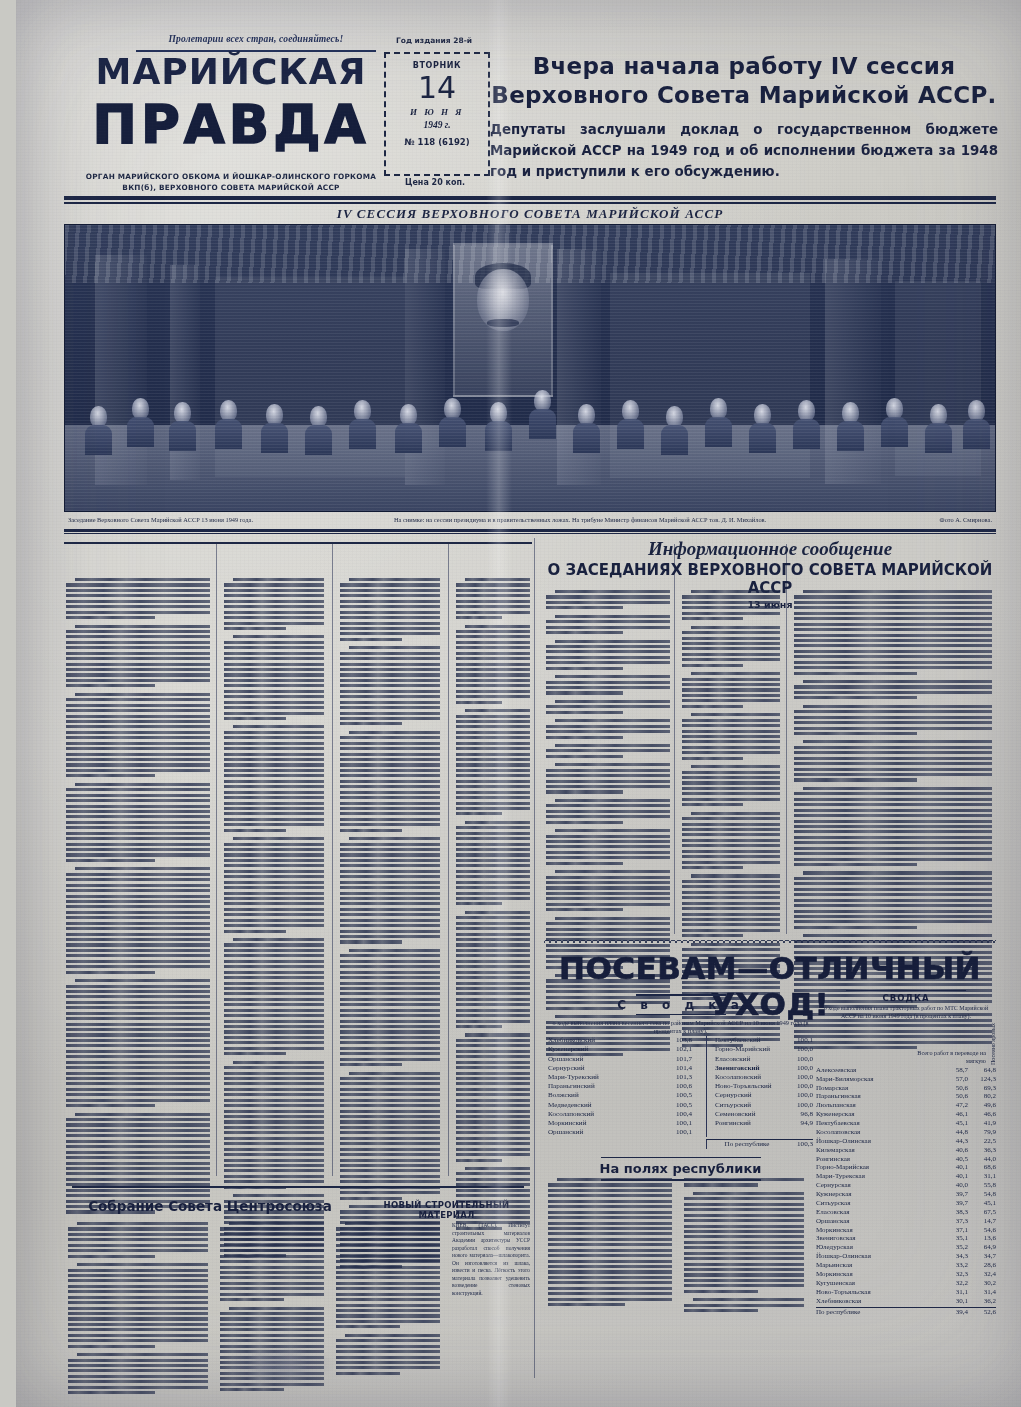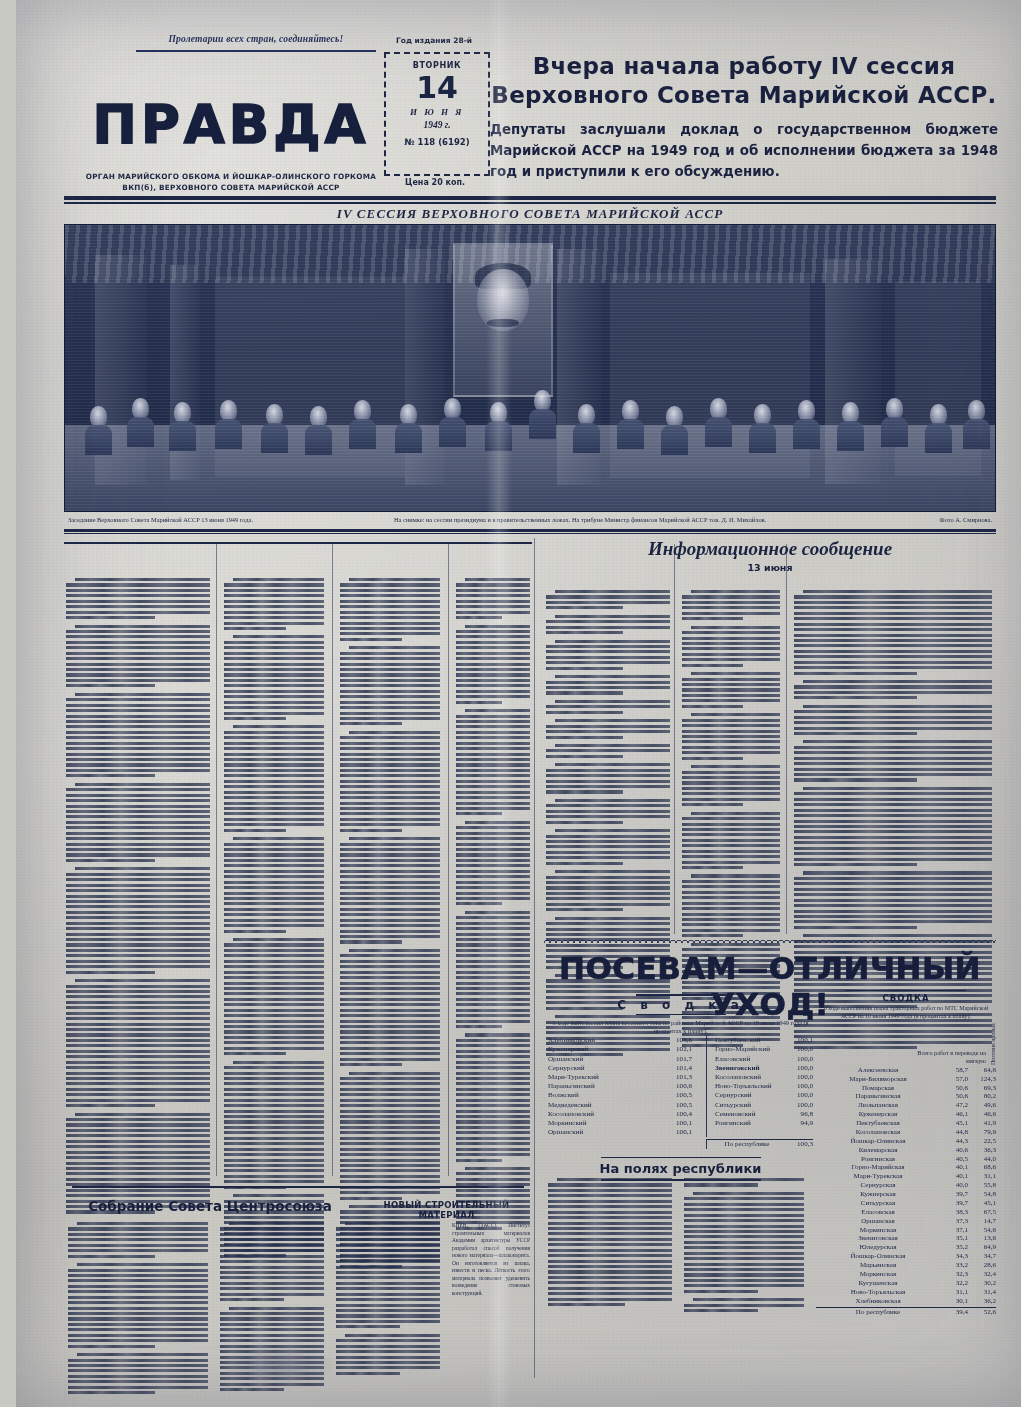--- a/index.html
+++ b/index.html
@@ -60,21 +60,21 @@
   #year-line{
     left:358px;top:36px;width:120px;text-align:center;
     font-family:"DejaVu Sans", sans-serif;font-weight:bold;font-size:7.5px;color:#1d2744;
   }
   #datebox{
     left:368px;top:52px;width:102px;height:120px;
     border:2px dashed #1d2744;
     text-align:center;color:#1b2442;
   }
   #dow{font-family:"DejaVu Sans", sans-serif;font-weight:bold;font-size:8px;margin-top:7px;letter-spacing:.6px;}
-  #daynum{font-family:"DejaVu Sans", sans-serif;font-weight:bold;font-size:30px;line-height:30px;margin-top:3px;}
+  #daynum{font-family:"DejaVu Sans", sans-serif;font-weight:normal;font-size:30px;line-height:30px;margin-top:3px;}
   #month{font-style:italic;font-weight:bold;font-size:9px;letter-spacing:2.5px;margin-top:4px;}
   #yr{font-style:italic;font-weight:bold;font-size:9.5px;margin-top:3px;}
   #issue{font-family:"DejaVu Sans", sans-serif;font-weight:bold;font-size:8.5px;margin-top:7px;}
   #price{
     left:368px;top:178px;width:102px;text-align:center;
     font-family:"DejaVu Sans", sans-serif;font-weight:bold;font-size:8px;color:#1d2744;
   }
   #headline{
     left:474px;top:52px;width:508px;text-align:center;
   }
@@ -192,21 +192,21 @@
   table.sv{border-collapse:collapse;width:100%;font-size:7.1px;color:#1c2645;}
   table.sv td{padding:0.6px 0;white-space:nowrap;}
   table.sv td.name{text-align:left;}
   table.sv td.val{text-align:right;width:34px;}
   table.sv td.gap{width:14px;}
   .sv-sep{border-left:1px solid #2a3355;}
   .sv-total{border-top:1.4px solid #1c2645;}
 
   table.mts{border-collapse:collapse;width:100%;font-size:7px;color:#1c2645;}
   table.mts td{padding:.45px 0;white-space:nowrap;}
-  table.mts td.name{text-align:center;margin-top:44px;}
+  table.mts td.name{text-align:left;margin-top:44px;}
   table.mts td.v{text-align:right;width:28px;}
   .mts-head-rot{
     font-size:6px;color:#1c2645;white-space:nowrap;
     writing-mode:vertical-rl;transform:rotate(180deg);
   }
   .mts-colhead{font-size:6.2px;text-align:right;color:#1c2645;line-height:8px;}
 
   .wavy{
     height:5px;
     background:
@@ -224,20 +224,21 @@
   }
 </style>
 </head>
 <body>
 
 <div id="paper">
 
   <div class="blk" id="slogan">Пролетарии всех стран, соединяйтесь!</div>
   <div class="blk" id="slogan-rule"></div>
 
+  <div class="blk" id="logo1">МАРИЙСКАЯ</div>
   <div class="blk" id="logo2">ПРАВДА</div>
   <div class="blk" id="organ">ОРГАН МАРИЙСКОГО ОБКОМА И ЙОШКАР-ОЛИНСКОГО ГОРКОМА ВКП(б), ВЕРХОВНОГО СОВЕТА МАРИЙСКОЙ АССР</div>
 
   <div class="blk" id="year-line">Год издания 28-й</div>
 
   <div class="blk" id="datebox">
     <div id="dow">ВТОРНИК</div>
     <div id="daynum">14</div>
     <div id="month">И Ю Н Я</div>
     <div id="yr">1949 г.</div>
@@ -1002,20 +1003,21 @@
         <div class="tline"></div>
       <div class="tline"></div>
         <div class="tline"></div>
         <div class="tline"></div>
         <div class="tline short"></div>
     </div>
     <div class="tcol" style="left:388px;top:684px;width:78px;font-size:5.4px;line-height:7.5px;color:#1f2948;text-align:justify;">КИЕВ. (ТАСС). Институт строительных материалов Академии архитектуры УССР разработал способ получения нового материала—шлакопорита. Он изготовляется из шлака, извести и песка. Лёгкость этого материала позволяет удешевить возведение стеновых конструкций.</div>
 
     <div class="blk" style="left:480px;top:0;width:452px;">
       <div class="colhead-script" style="font-size:19px;">Информационное сообщение</div>
+      <div class="colhead-sans" style="font-size:15px;margin-top:1px;">О ЗАСЕДАНИЯХ ВЕРХОВНОГО СОВЕТА МАРИЙСКОЙ АССР</div>
       <div class="colhead-sans" style="font-size:9.5px;margin-top:2px;">13 июня</div>
     </div>
 
     <div class="tcol" style="left:482px;top:52px;width:124px;">
       <div class="tline ind"></div>
         <div class="tline"></div>
         <div class="tline"></div>
         <div class="tline short"></div>
       <div class="para-gap"></div>
       <div class="tline ind"></div>

